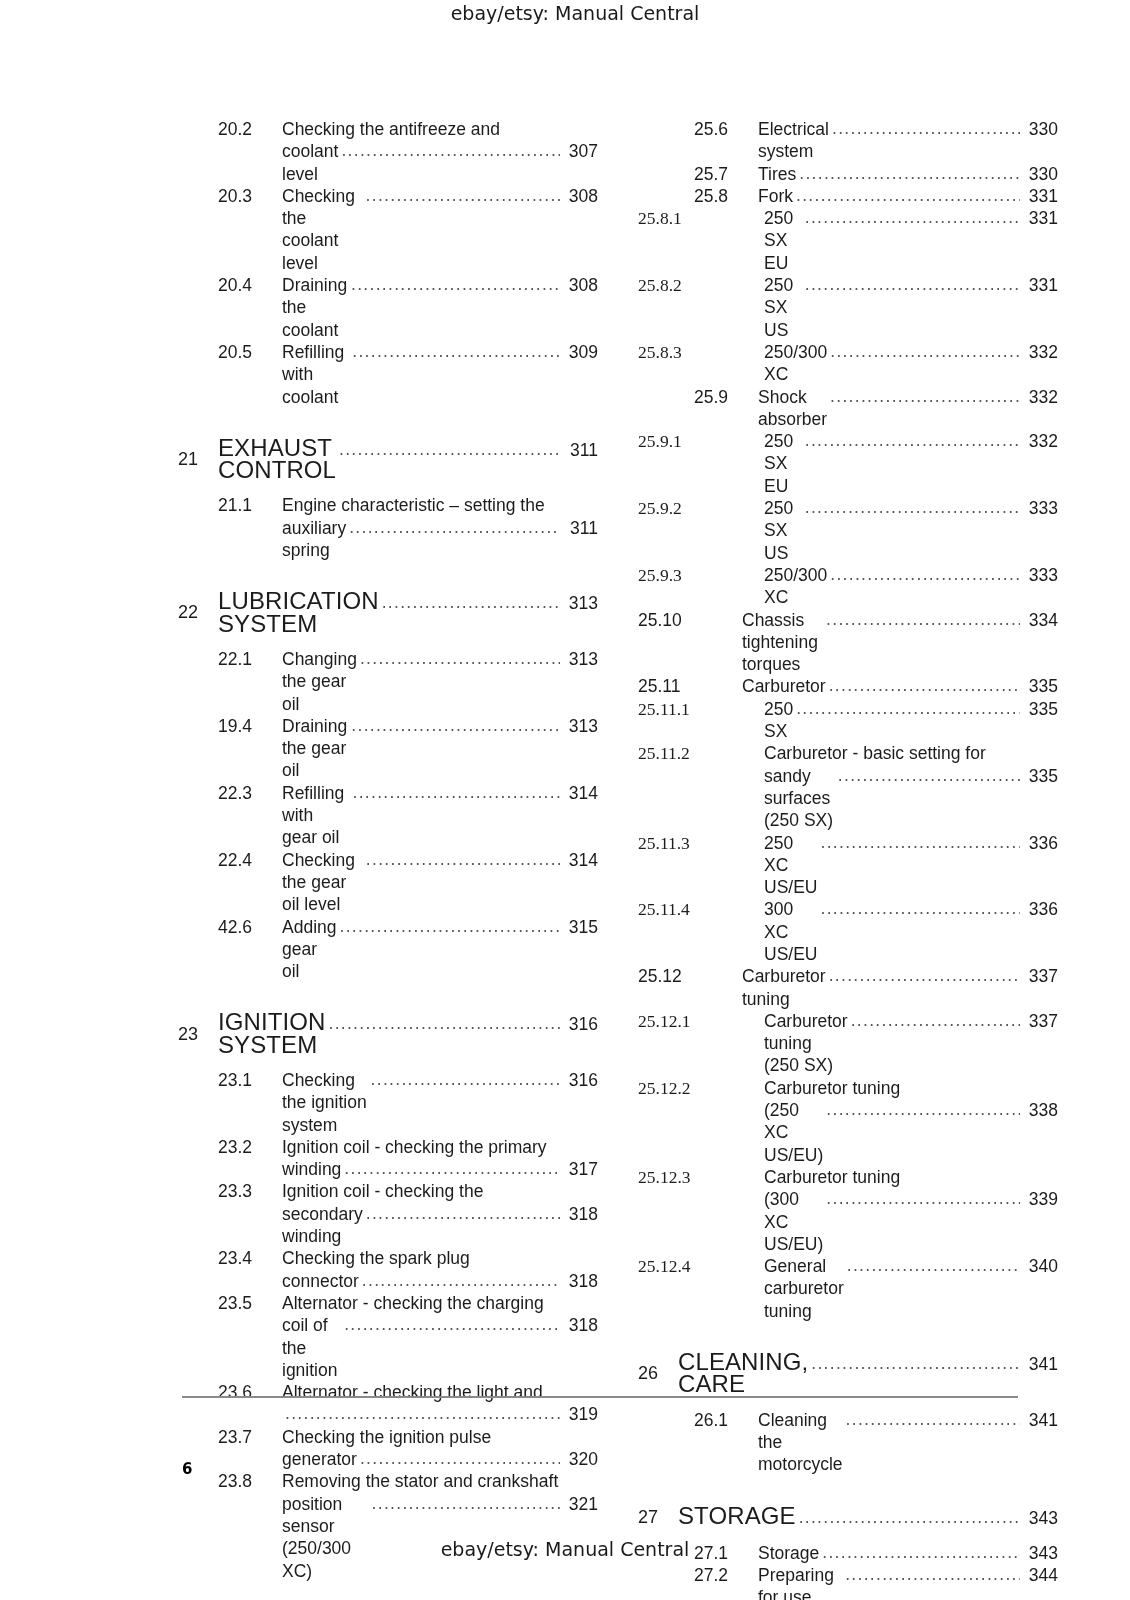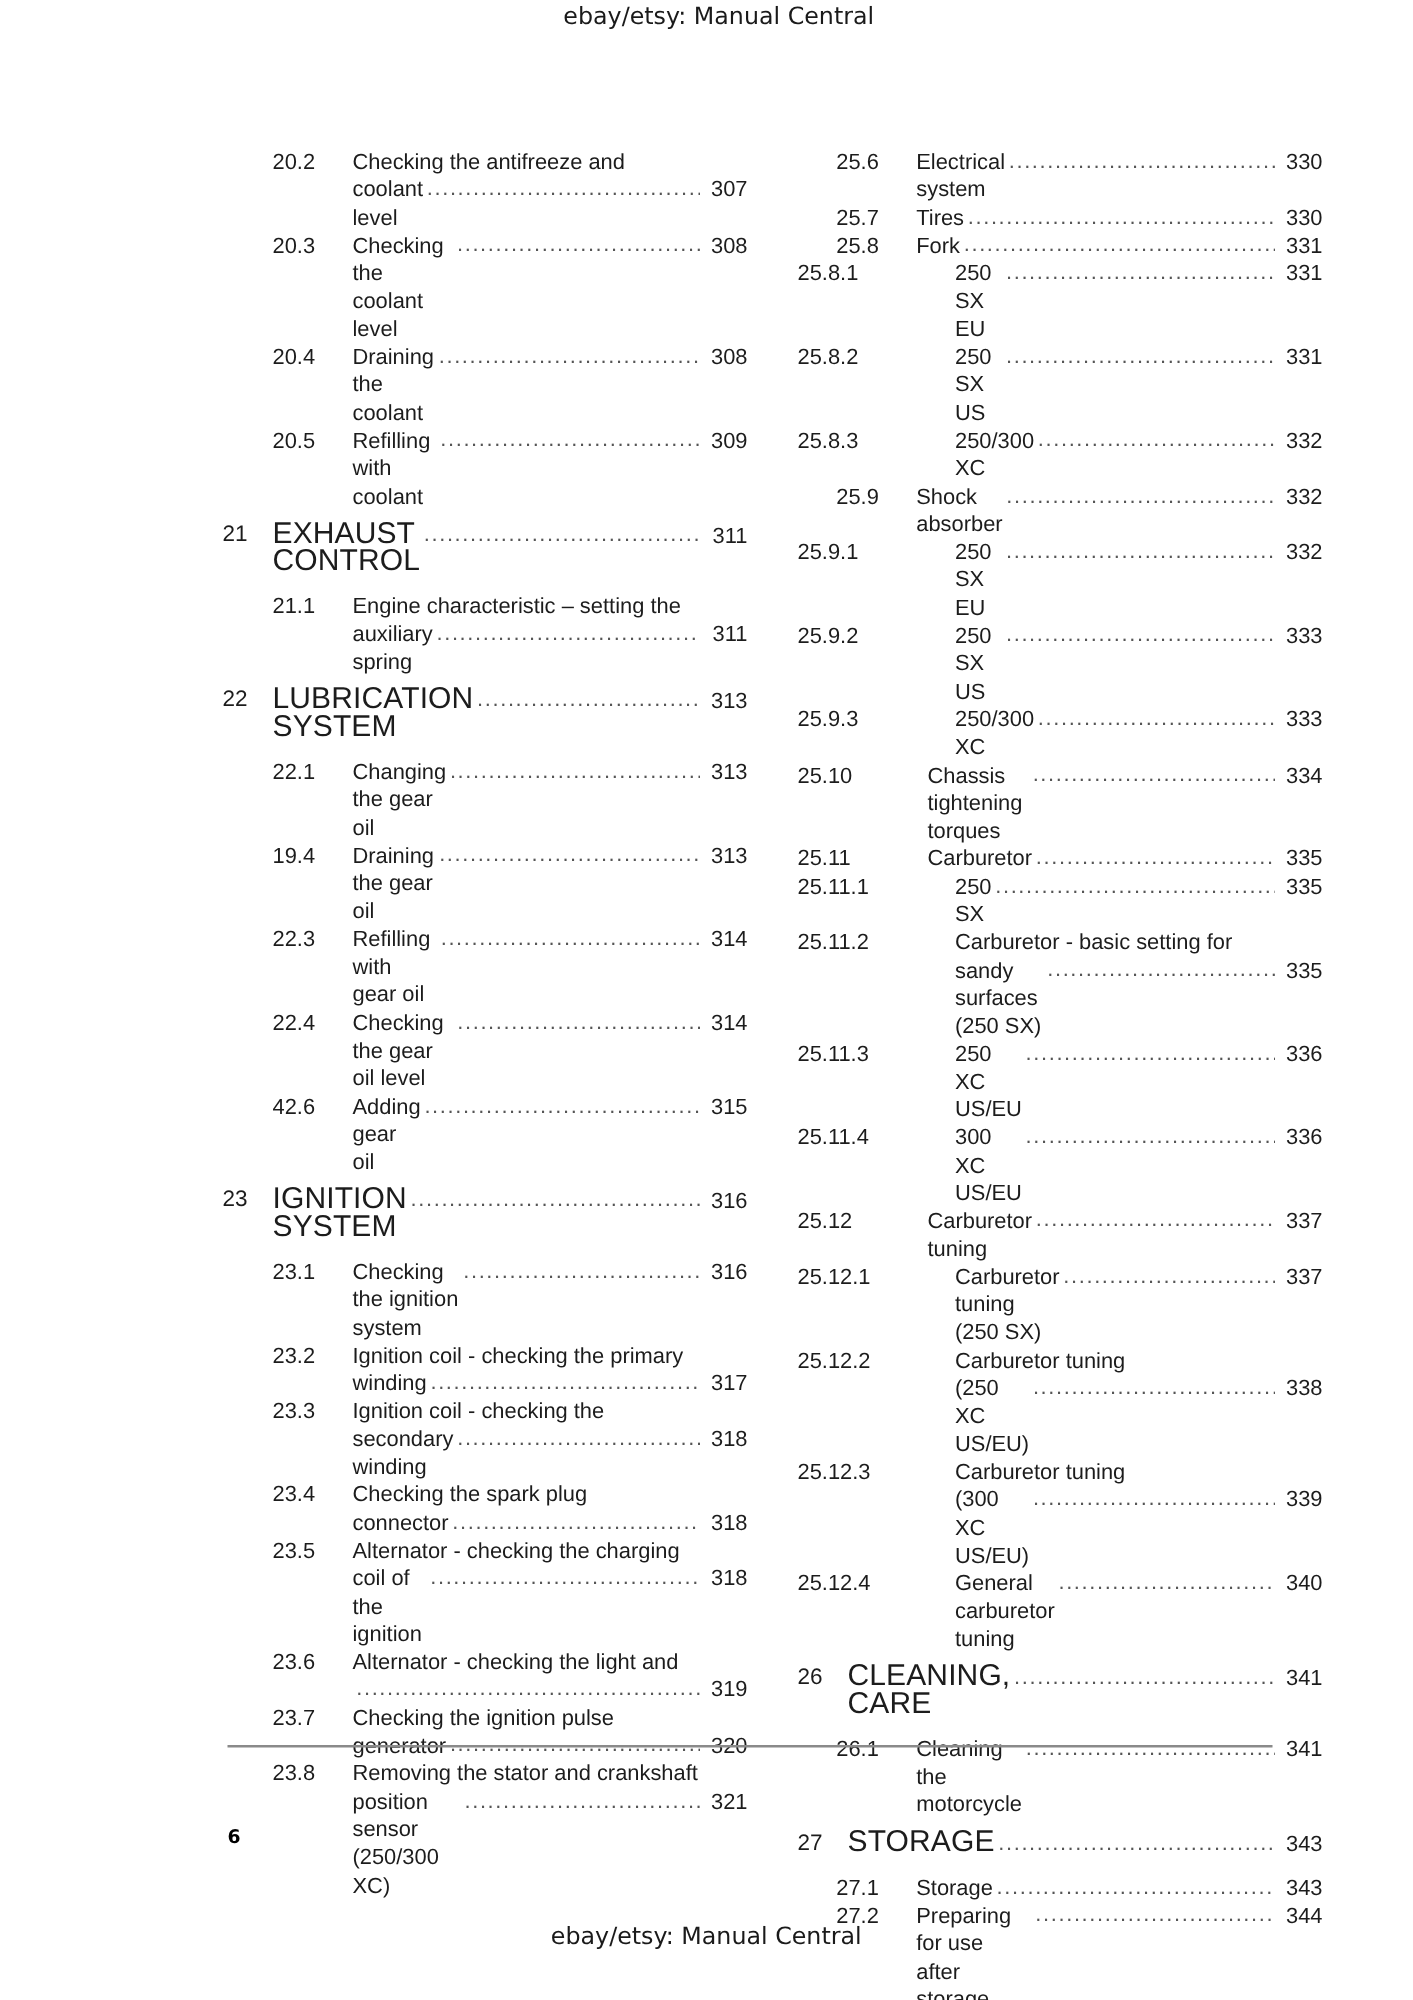--- a/index.html
+++ b/index.html
@@ -69,36 +69,36 @@
   .toc-column.right { margin-left: 40px;  }
 
   
   .toc-row {
     display: flex;
     align-items: flex-start;
     font-size: 17.5px;
     line-height: 22.3px;
     color: #1c1c1c;
   }
-  .toc-row.level1 { margin-top: 8px; margin-bottom: 13px; }
+  .toc-row.level1 { margin-top: 29px; margin-bottom: 13px; align-items: center; }
   .toc-row.level1 .num  { font-size: 18px; }
   .toc-row.level1 .text { font-size: 24px; letter-spacing: 0.1px; }
 
   .num {
     flex: 0 0 auto;
     text-align: left;
     white-space: nowrap;
   }
   
   .left .toc-row.level1 .num  { width: 40px; margin-left: 0px; }
   .left .toc-row.level2 .num  { width: 64px; margin-left: 40px; }
 
   .right .toc-row.level1 .num { width: 40px; margin-left: 0px; }
-  .right .toc-row.level2 .num { width: 64px; margin-left: 31px; }
-  .right .toc-row.level3 .num { width: 104px; margin-left: 0px; }
+  .right .toc-row.level2 .num { width: 64px; margin-left: 56px; }
+  .right .toc-row.level3 .num { width: 104px; margin-left: 0px; font-family: Liberation Serif, serif; }
   .right .toc-row.level4 .num { width: 104px; margin-left: 0px; }
 
   .body-col {
     flex: 1 1 auto;
     min-width: 0;
   }
   
   .toc-row.ind1 .body-col { padding-left: 22px; }
 
   .leaderline {

